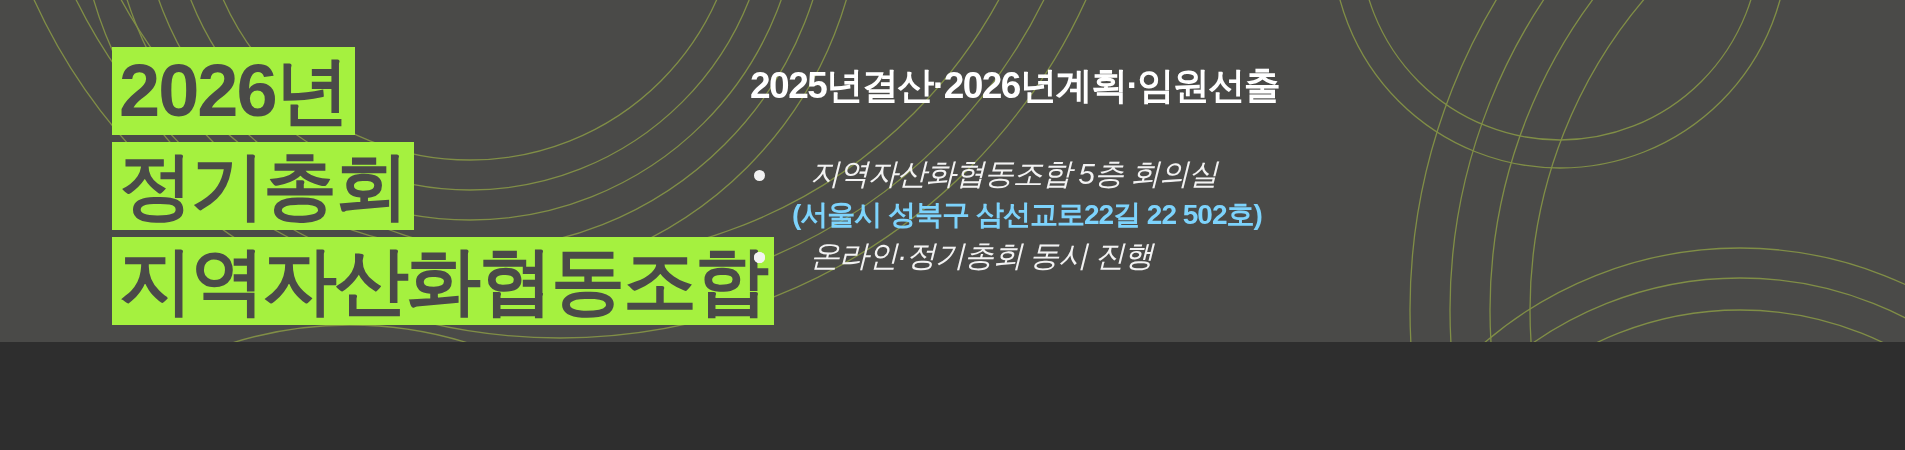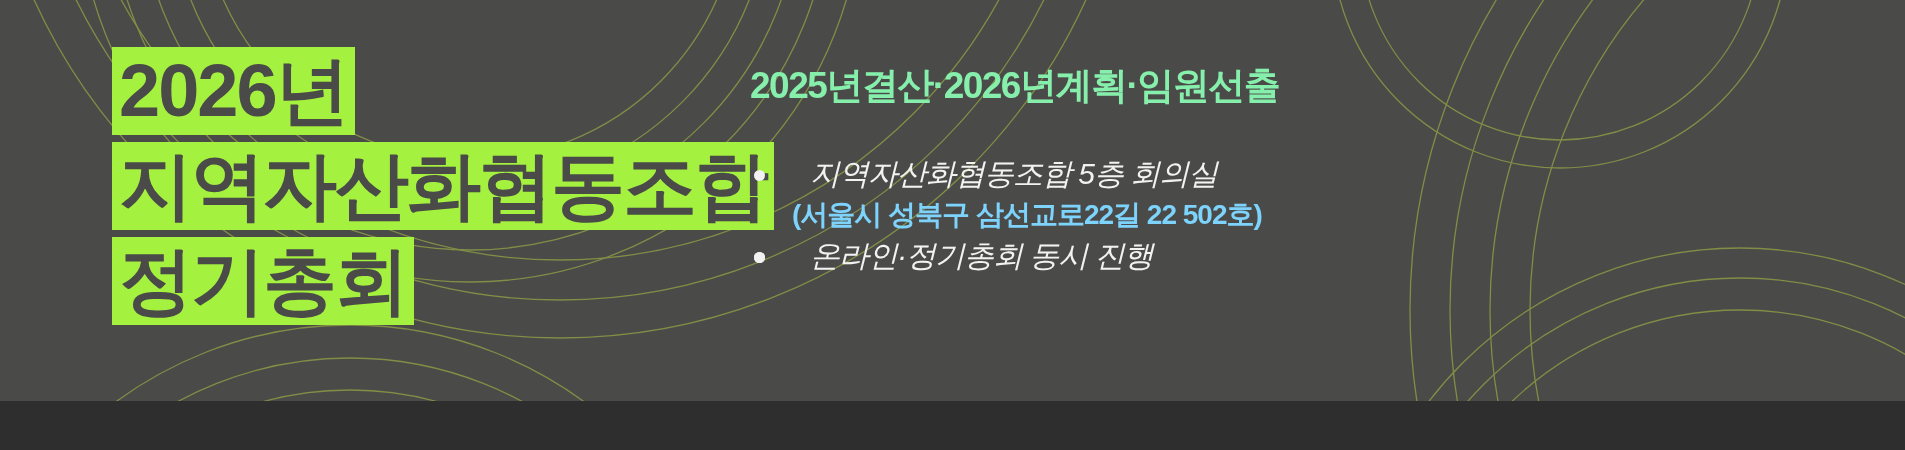--- a/index.html
+++ b/index.html
@@ -2,21 +2,21 @@
 <html><head>
 <meta charset="utf-8">
 <style>
   * { margin:0; padding:0; box-sizing:border-box; }
   html, body { background:#2e2e2e; }
   body { font-family:"Liberation Sans", sans-serif; }
 
   #banner {
     position:relative;
     width:1905px;
-    height:401px;
+    height:342px;
     background:#4a4a48;
     overflow:hidden;
   }
 
   
   #arcs { position:absolute; inset:0; width:1905px; height:450px; pointer-events:none; }
 
   
   #title-block {
     position:absolute;
@@ -41,21 +41,21 @@
   }
 
   
   #right-block {
     position:absolute;
     left:750px;
     top:62px;
     z-index:3;
   }
   #subtitle {
-    color:#86efac;
+    color:#ffffff;
     font-weight:bold;
     font-size:37px;
     line-height:48px;
     letter-spacing:-1.5px;
     white-space:nowrap;
   }
   #bullet-list {
     margin-top:43px;
     list-style:none;
   }
@@ -119,22 +119,22 @@
       <circle cx="1740" cy="640" r="362"></circle>
       <circle cx="1740" cy="640" r="392"></circle>
 
       <circle cx="1560" cy="-60" r="200"></circle>
       <circle cx="1560" cy="-60" r="228"></circle>
     </g>
   </svg>
 
   <div id="title-block">
     <span class="title-line">2026년</span>
+    <span class="title-line">정기총회</span>
     <span class="title-line">지역자산화협동조합</span>
-    <span class="title-line">정기총회</span>
   </div>
 
   <div id="right-block">
 
     <div id="subtitle">2025년결산·2026년계획·임원선출</div>
 
     <ul id="bullet-list">
 
       <li>
         <div class="bullet-item">

